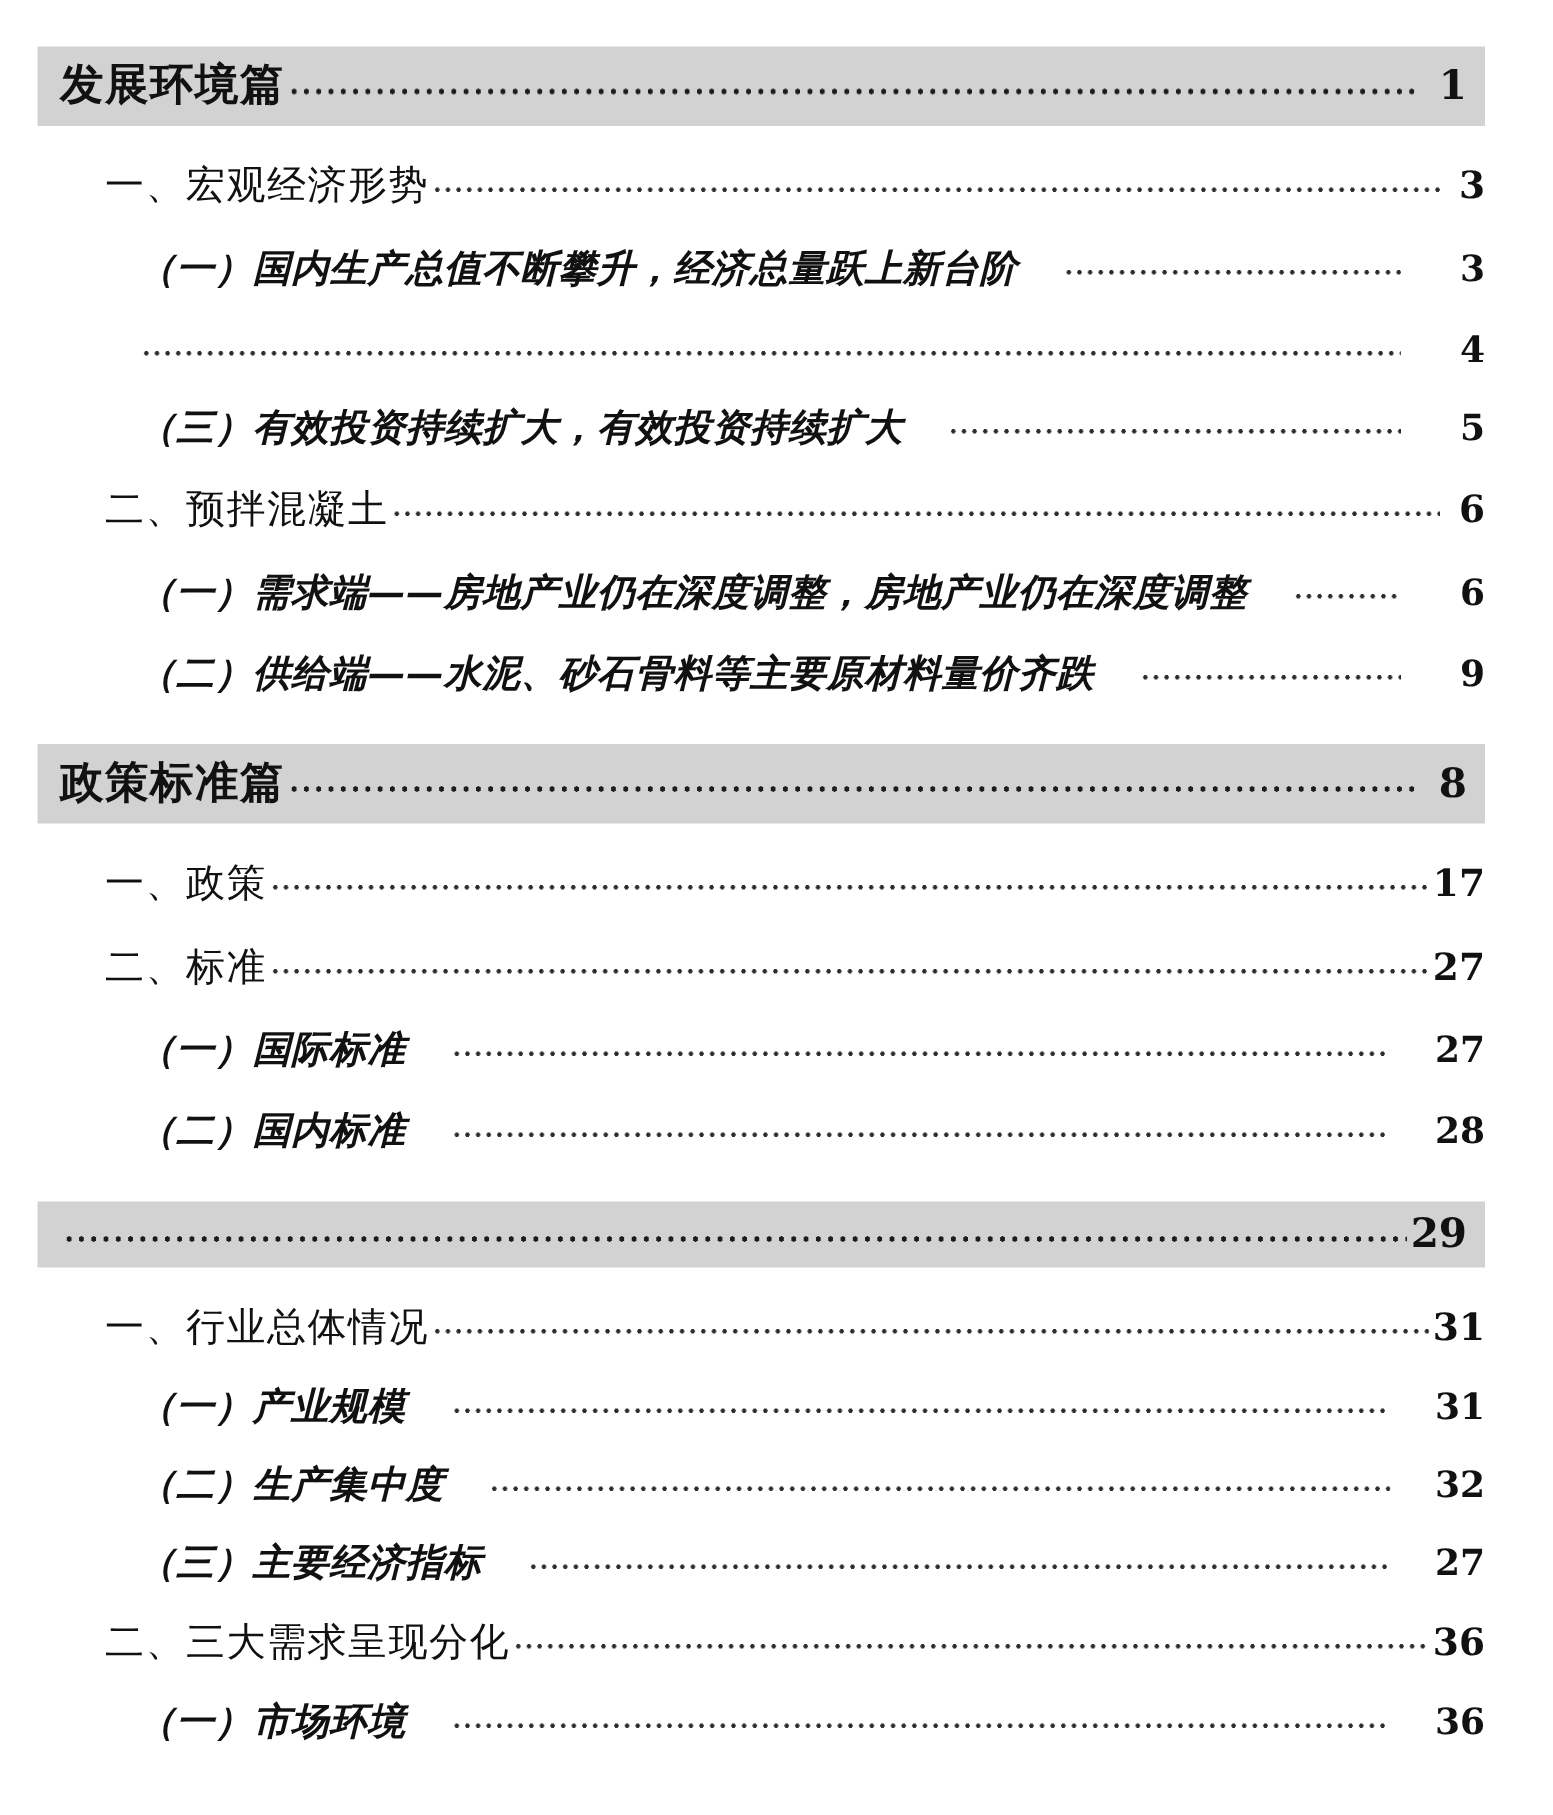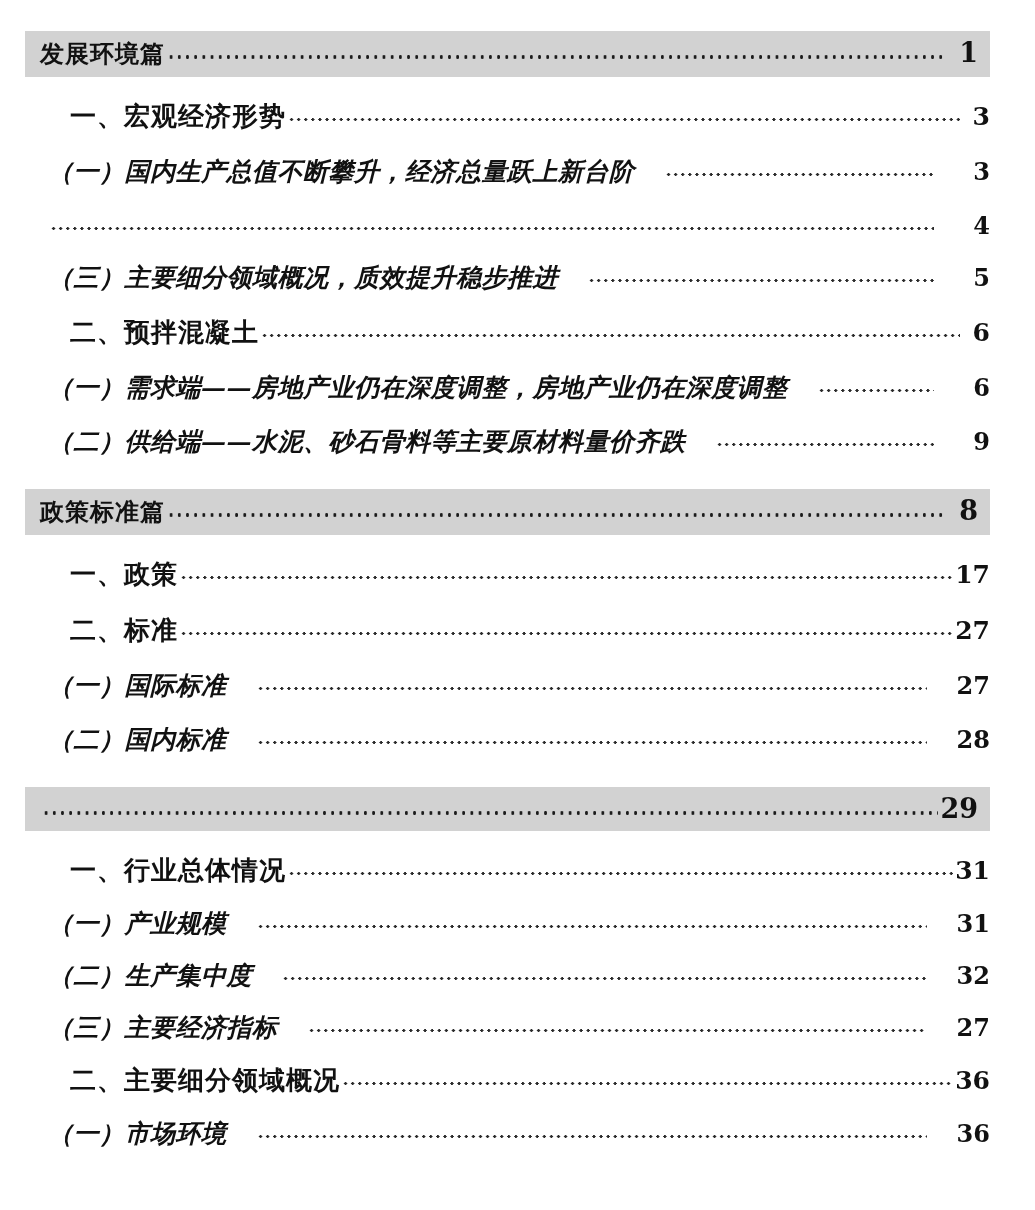--- a/index.html
+++ b/index.html
@@ -62,21 +62,21 @@
 
   
   .part {
     background: #d2d2d2;
     margin-left: 25px;
     margin-right: 45px;
     padding: 6px 12px 7px 15px;
     box-sizing: border-box;
   }
   .part .label {
-    font-size: 24px;
+    font-size: 29px;
     font-weight: 700;
     letter-spacing: 1px;
   }
   .part .page {
     font-size: 27px;
     min-width: 30px;
   }
   .part .leader::before {
     bottom: 0.17em;
     height: 4px;
@@ -84,31 +84,31 @@
     background-size: 8.2px 4px;
   }
 
   
   .lvl1 {
     margin-left: 70px;
     margin-right: 45px;
     font-size: 26px;
   }
   .lvl1 .label {
-    font-weight: 700;
+    font-weight: 400;
     letter-spacing: 1px;
   }
   .lvl1 .page {
     font-size: 25px;
     min-width: 28px;
   }
 
   
   .lvl2 {
-    margin-left: 48px;
+    margin-left: 92px;
     margin-right: 45px;
     font-size: 25px;
     gap: 28px;
   }
   .lvl2 .label {
     font-weight: 700;
     font-style: italic;
     letter-spacing: 0.5px;
   }
   .lvl2 .page {
@@ -155,21 +155,21 @@
   <div class="row-gap"></div>
 
   <div class="entry lvl2">
     <span class="leader"></span>
     <span class="page">4</span>
   </div>
 
   <div class="row-gap"></div>
 
   <div class="entry lvl2">
-    <span class="label">（三）主要细分领域概况，质效提升稳步推进</span>
+    <span class="label">（三）有效投资持续扩大，有效投资持续扩大</span>
     <span class="leader"></span>
     <span class="page">5</span>
   </div>
 
   <div class="row-gap"></div>
 
   <div class="entry lvl1">
     <span class="label">二、预拌混凝土</span>
     <span class="leader"></span>
     <span class="page">6</span>
@@ -266,21 +266,21 @@
 
   <div class="entry lvl2">
     <span class="label">（三）主要经济指标</span>
     <span class="leader"></span>
     <span class="page">27</span>
   </div>
 
   <div class="row-gap-sm"></div>
 
   <div class="entry lvl1">
-    <span class="label">二、主要细分领域概况</span>
+    <span class="label">二、三大需求呈现分化</span>
     <span class="leader"></span>
     <span class="page">36</span>
   </div>
 
   <div class="row-gap-sm"></div>
 
   <div class="entry lvl2">
     <span class="label">（一）市场环境</span>
     <span class="leader"></span>
     <span class="page">36</span>

